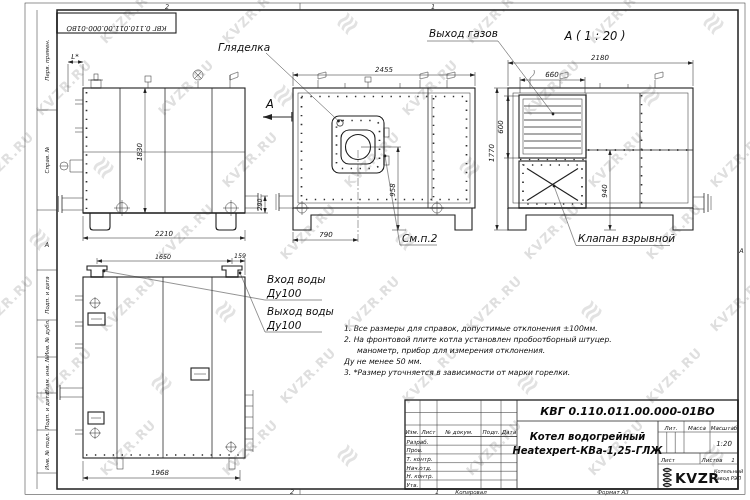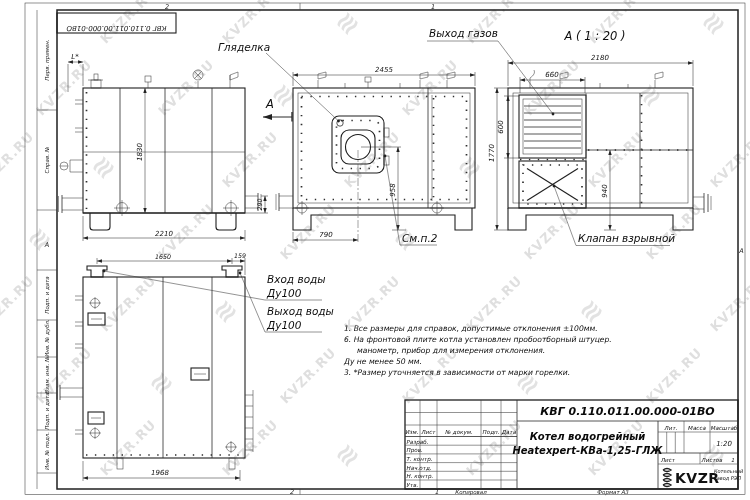--- a/index.html
+++ b/index.html
@@ -512,18 +512,18 @@
         <text class="tb-sub" x="714" y="480">завод РЭП</text>
       </g>
 
       <text class="stx" x="471" y="493.8" text-anchor="middle">Копировал</text>
       <text class="stx" x="613" y="493.8" text-anchor="middle">Формат А3</text>
     </g>
   </svg>
 
   <div id="notes">
     <div>1. Все размеры для справок, допустимые отклонения ±100мм.</div>
-    <div>6. На фронтовой плите котла установлен пробоотборный штуцер.</div>
+    <div>2. На фронтовой плите котла установлен пробоотборный штуцер.</div>
     <div class="ind">манометр, прибор для измерения отклонения.</div>
     <div>Ду не менее 50 мм.</div>
     <div>3. *Размер уточняется в зависимости от марки горелки.</div>
   </div>
 </div>
 
 </body></html>

